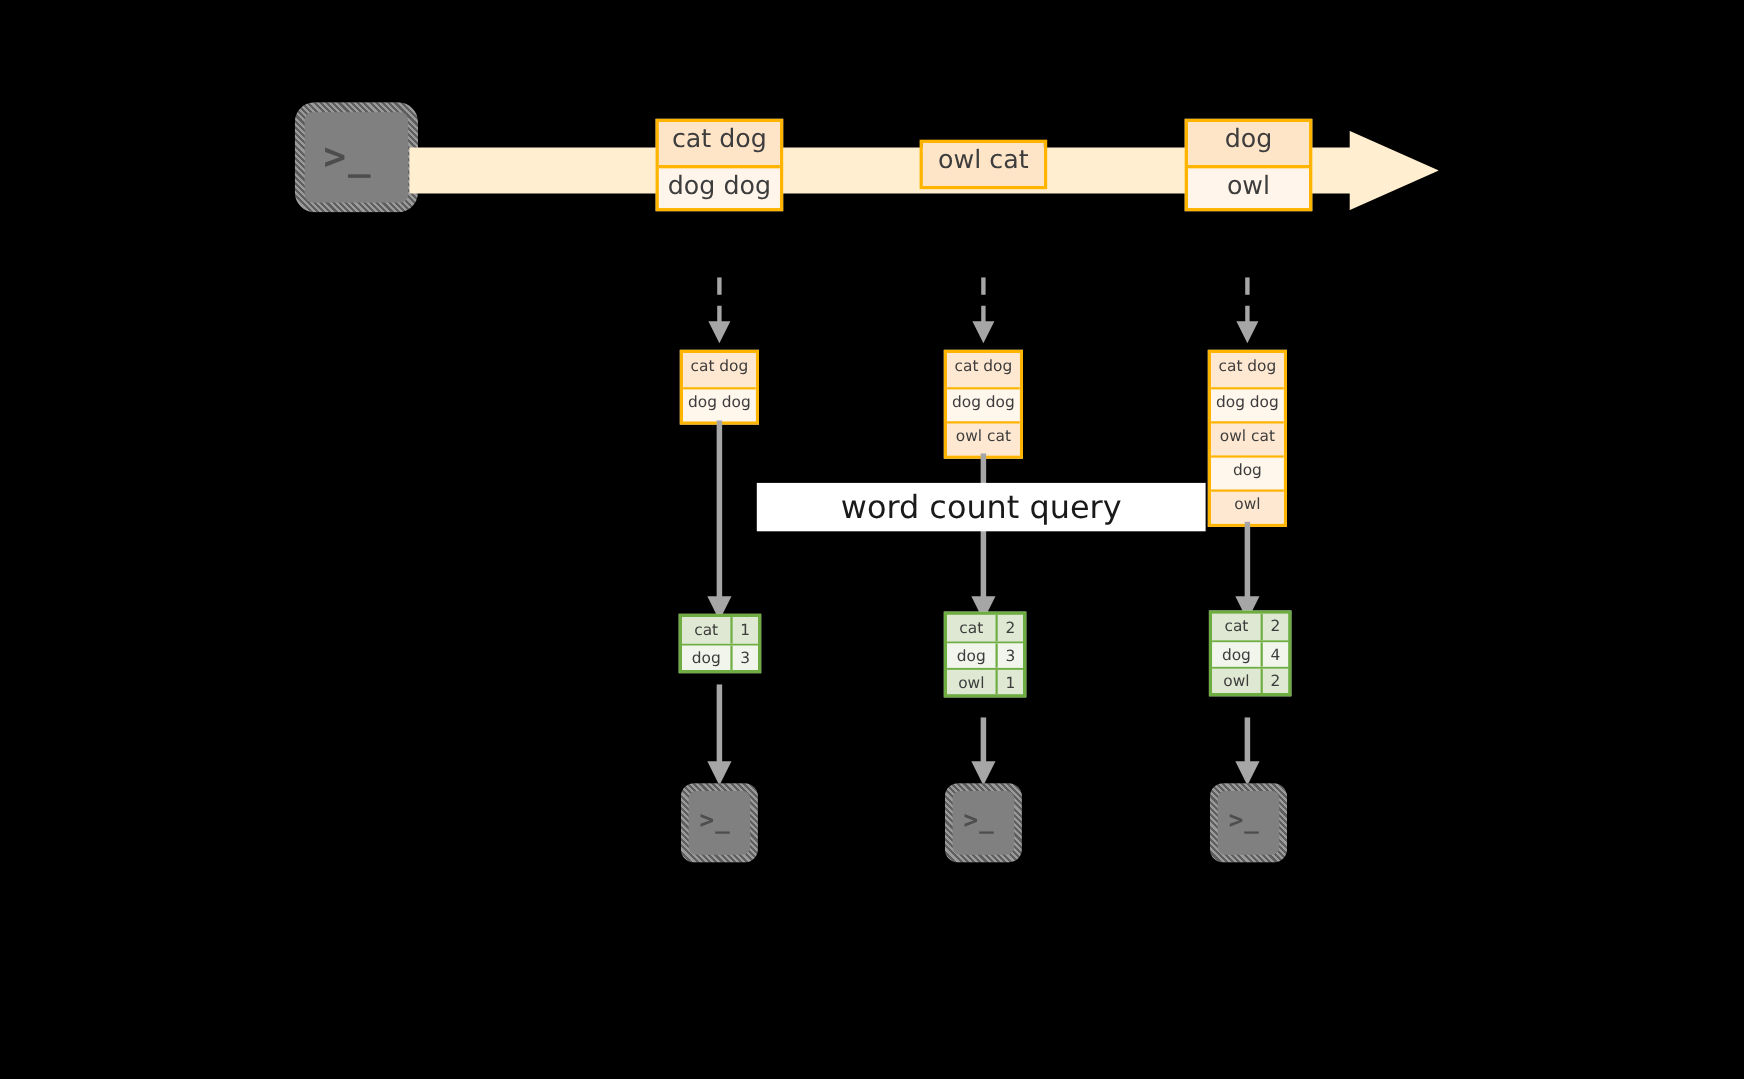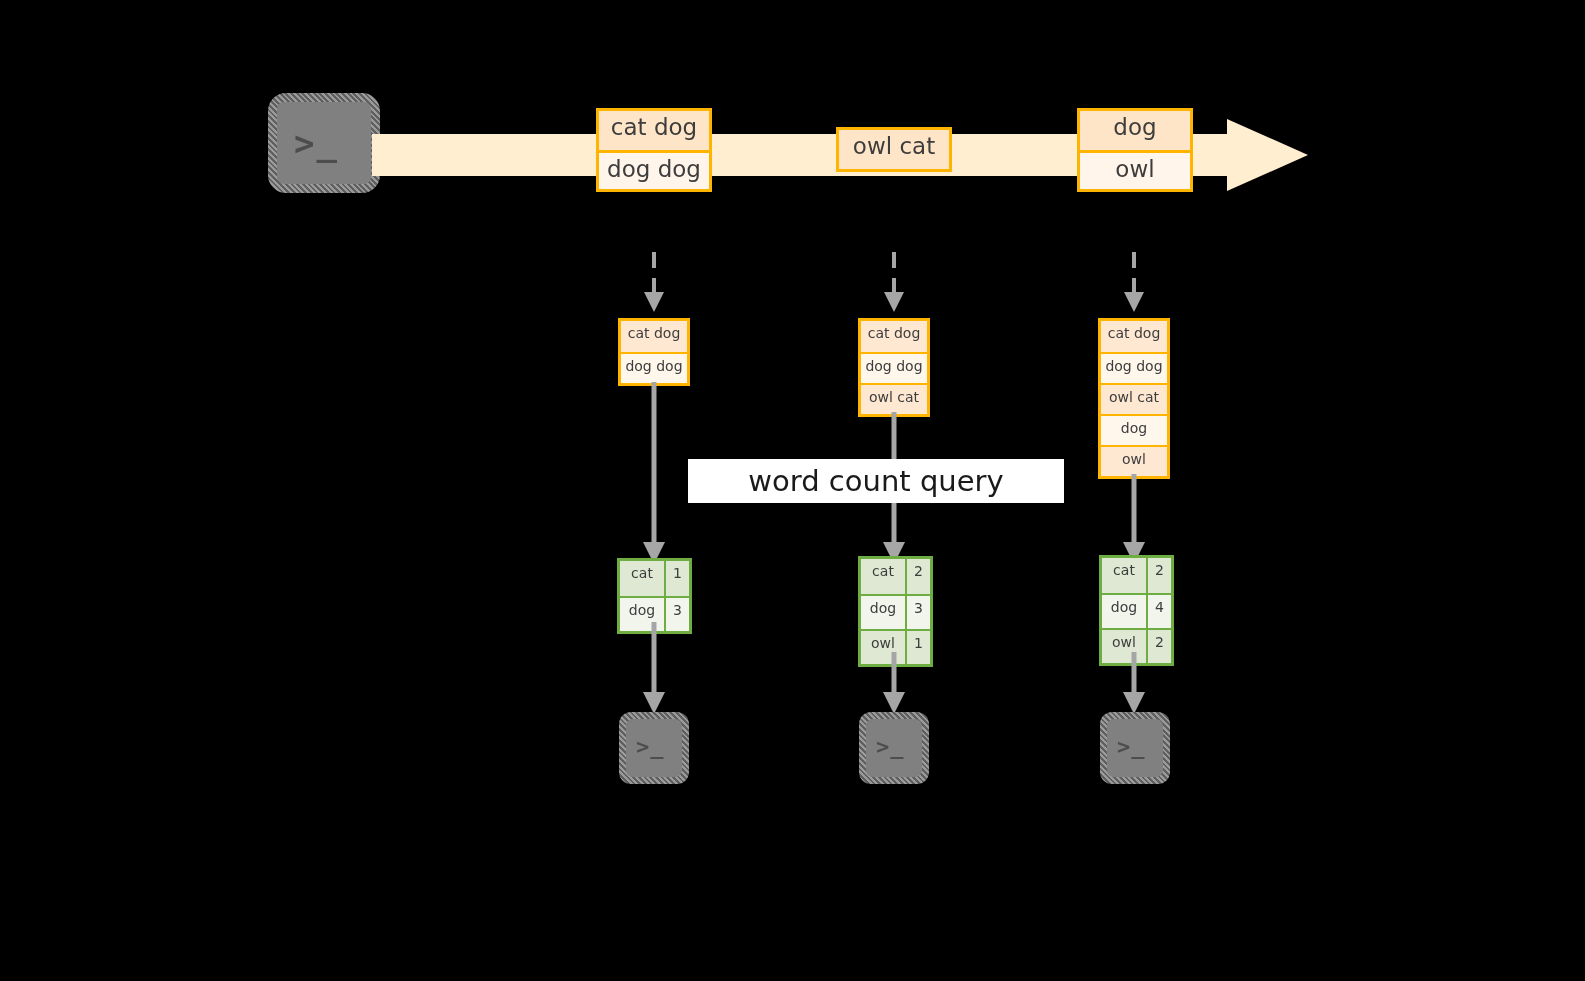--- a/index.html
+++ b/index.html
@@ -106,21 +106,21 @@
   
   .result-table {
     position: absolute;
     border: 3px solid #6ead42;
     box-sizing: border-box;
     background: #eef3e6;
     border-collapse: collapse;
   }
   .result-table .rrow {
     display: flex;
-    height: 35px;
+    height: 24px;
     box-sizing: border-box;
   }
   .result-table .rrow + .rrow { border-top: 2px solid #6ead42; }
   .result-table .rrow .word,
   .result-table .rrow .count {
     box-sizing: border-box;
     color: #3d3d3d;
     font-size: 14px;
     line-height: 25px;
     white-space: nowrap;
@@ -139,22 +139,22 @@
   .result-table .rrow.light .word,
   .result-table .rrow.light .count { background: #f1f5ec; }
 
   
   .connector { position: absolute; }
 
   
   .query-banner {
     position: absolute;
     left: 688px;
-    top: 459px;
-    width: 376px;
+    top: 439px;
+    width: 408px;
     height: 44px;
     background: #ffffff;
     color: #1a1a1a;
     font-size: 29px;
     line-height: 44px;
     text-align: center;
     white-space: nowrap;
   }
 </style>
 </head>

